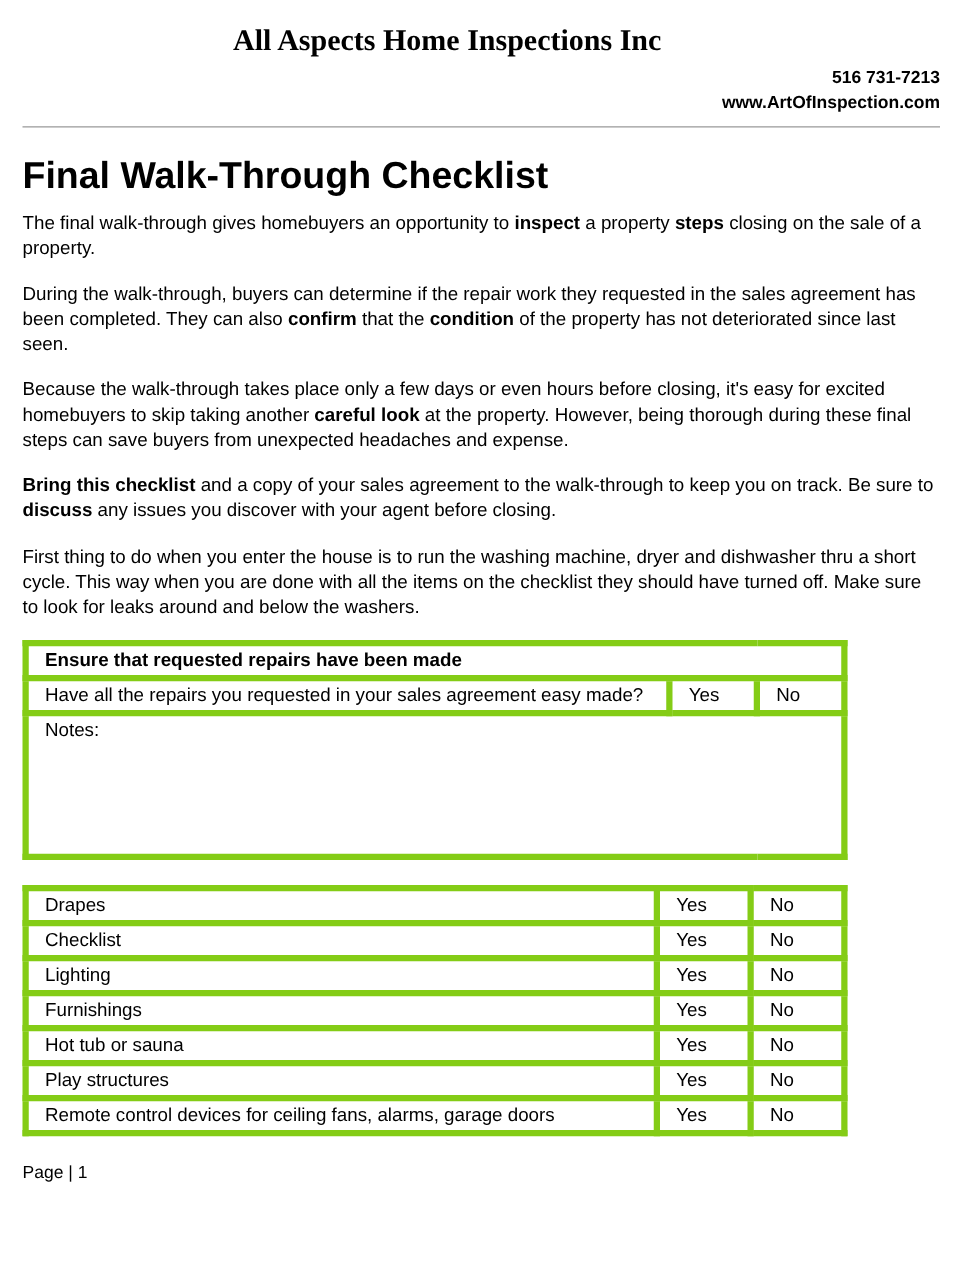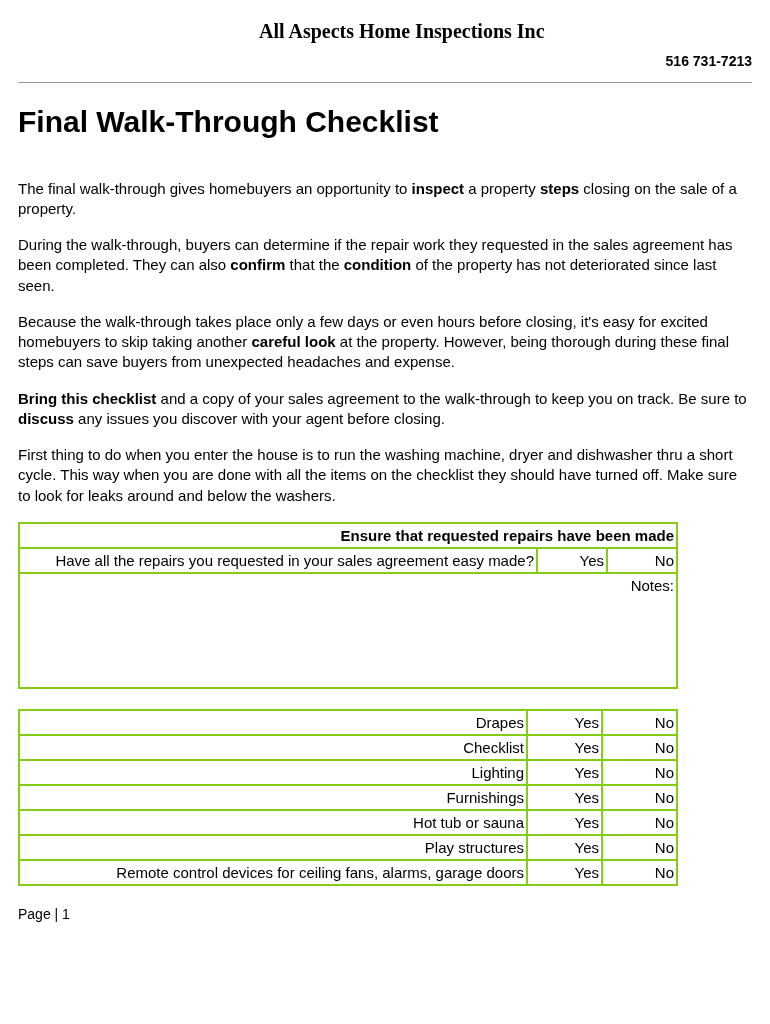--- a/index.html
+++ b/index.html
@@ -11,59 +11,59 @@
       color: #000;
     }
     .header {
       display: flex;
       justify-content: space-between;
       align-items: flex-start;
       margin-bottom: 6px;
     }
     .company-name {
       font-family: "Brush Script MT", cursive;
-      font-size: 20px;
+      font-size: 24px;
       font-weight: bold;
       flex: 1;
       text-align: center;
       padding-left: 120px;
     }
     .contact {
       text-align: right;
       font-size: 14px;
       font-weight: bold;
       line-height: 1.4;
       margin-top: 32px;
     }
     hr.divider {
       border: none;
       border-top: 1px solid #999;
       margin: 10px 0 22px 0;
     }
     h1.title {
       font-size: 30px;
       font-weight: bold;
-      margin-bottom: 40px;
+      margin-bottom: 11px;
     }
     p.para {
       font-size: 15px;
       line-height: 1.35;
       margin-bottom: 16px;
     }
     p.para b { font-weight: bold; }
     table.checklist {
       border-collapse: collapse;
       width: 660px;
       margin-bottom: 20px;
       font-size: 15px;
     }
     table.checklist td, table.checklist th {
-      border: 2px solid #84cc16;
-      padding: 3px 2px;
-      text-align: right;
+      border: 5px solid #84cc16;
+      padding: 3px 13px;
+      text-align: left;
       vertical-align: top;
     }
     table.checklist th {
       font-weight: bold;
       background: #fff;
     }
     .notes-cell {
       height: 115px;
     }
     .col-yes { width: 70px; }
@@ -75,20 +75,21 @@
       margin-top: 4px;
     }
   </style>
 </head>
 <body>
 
 <div class="header">
   <div class="company-name">All Aspects Home Inspections Inc</div>
   <div class="contact">
     <div>516 731-7213</div>
+    <div>www.ArtOfInspection.com</div>
   </div>
 </div>
 
 <hr class="divider">
 
 <h1 class="title">Final Walk-Through Checklist</h1>
 
 <p class="para">
   <span>The final walk-through gives homebuyers an opportunity to </span><b>inspect</b><span> a property </span><b>steps</b><span> closing on the sale of a property.</span>
 </p>

